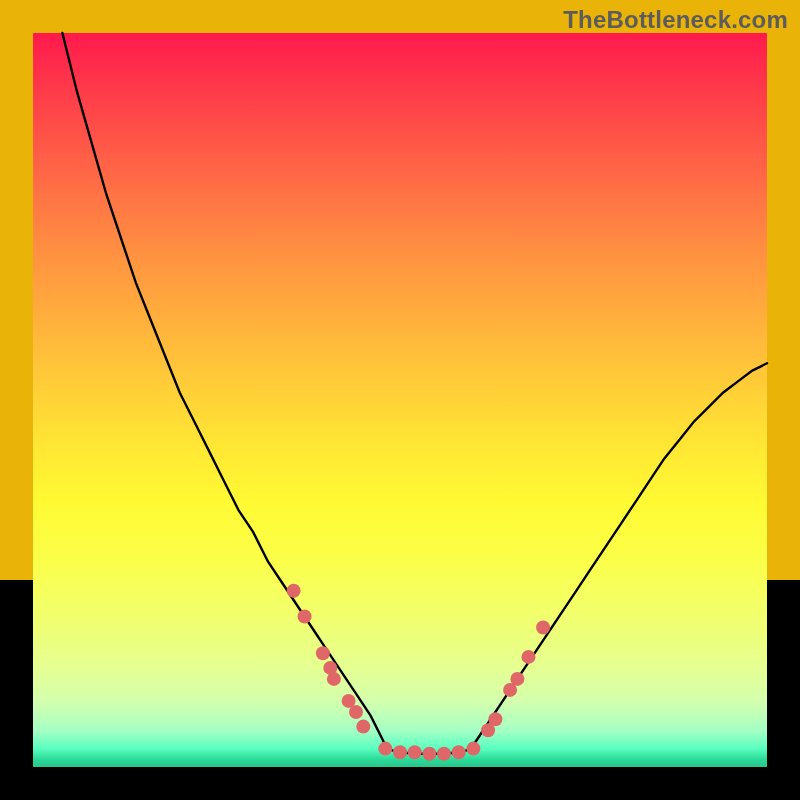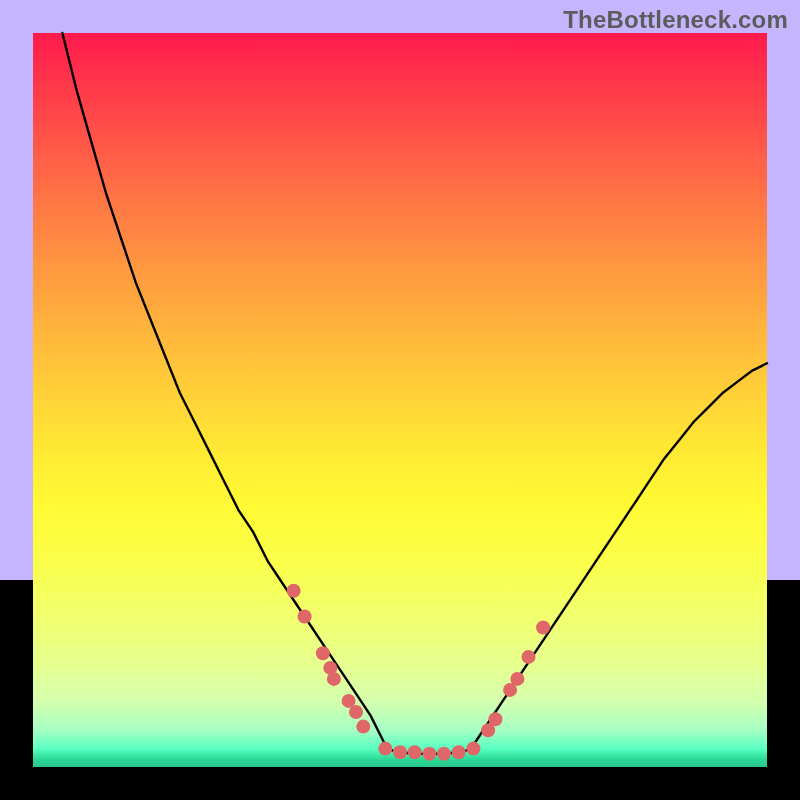--- a/index.html
+++ b/index.html
@@ -9,21 +9,21 @@
     height: 800px;
     background: #000;
     overflow: hidden;
   }
   .frame {
     position: absolute;
     top: 0;
     left: 0;
     width: 800px;
     height: 580px;
-    background: #c4b5fd;
+    background: #eab308;
   }
   .plot-area {
     position: absolute;
     top: 33px;
     left: 33px;
     width: 734px;
     height: 734px;
     background: linear-gradient(to bottom,
       #ff1a4d 0%,
       #ff3b4a 8%,

